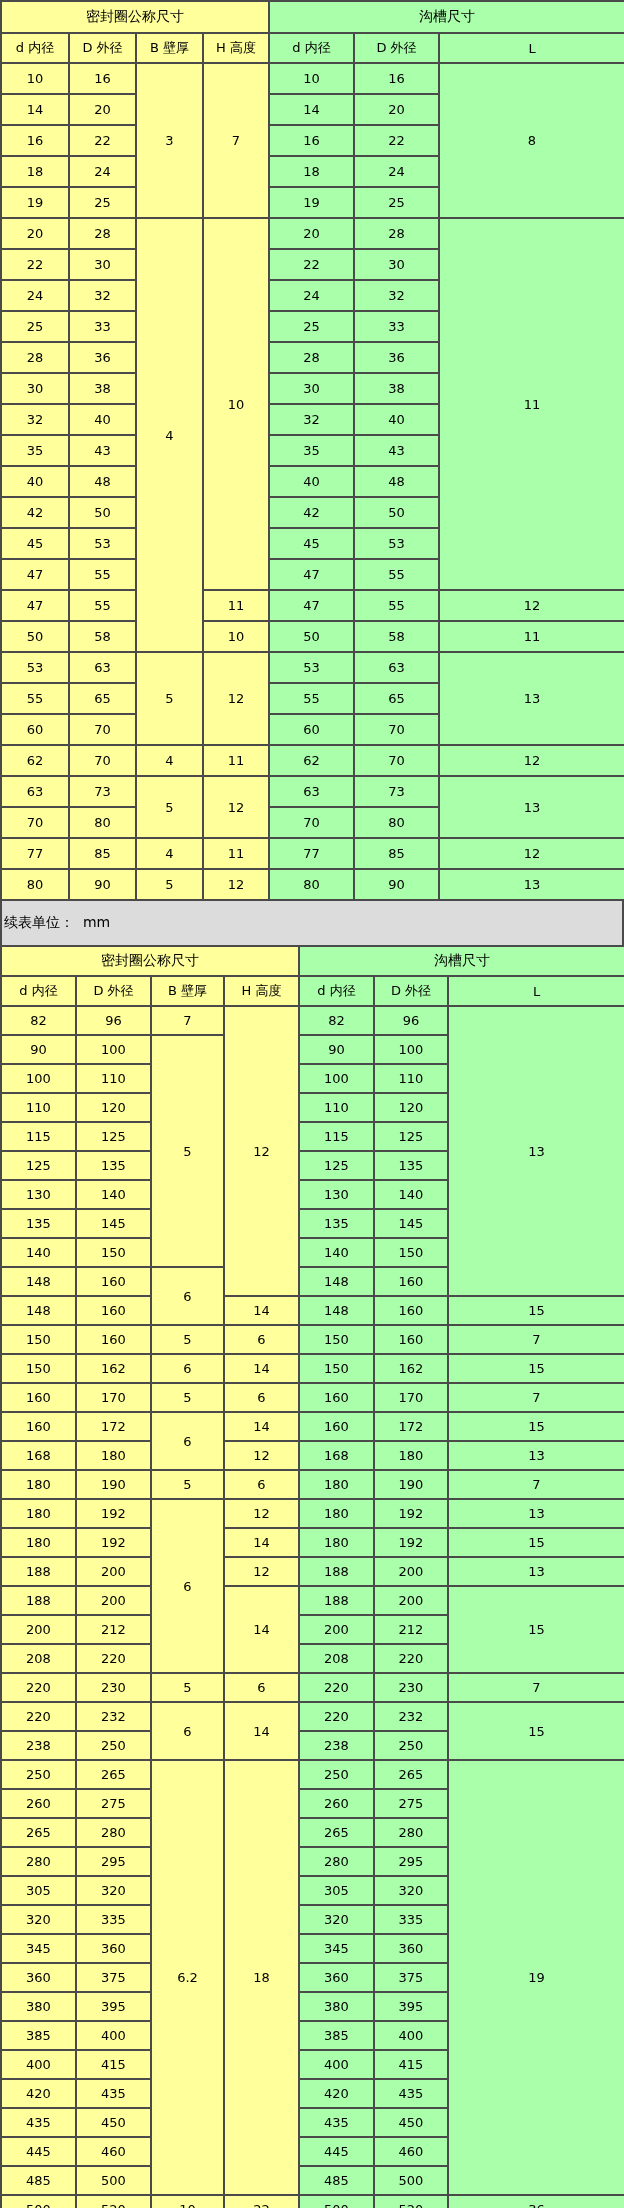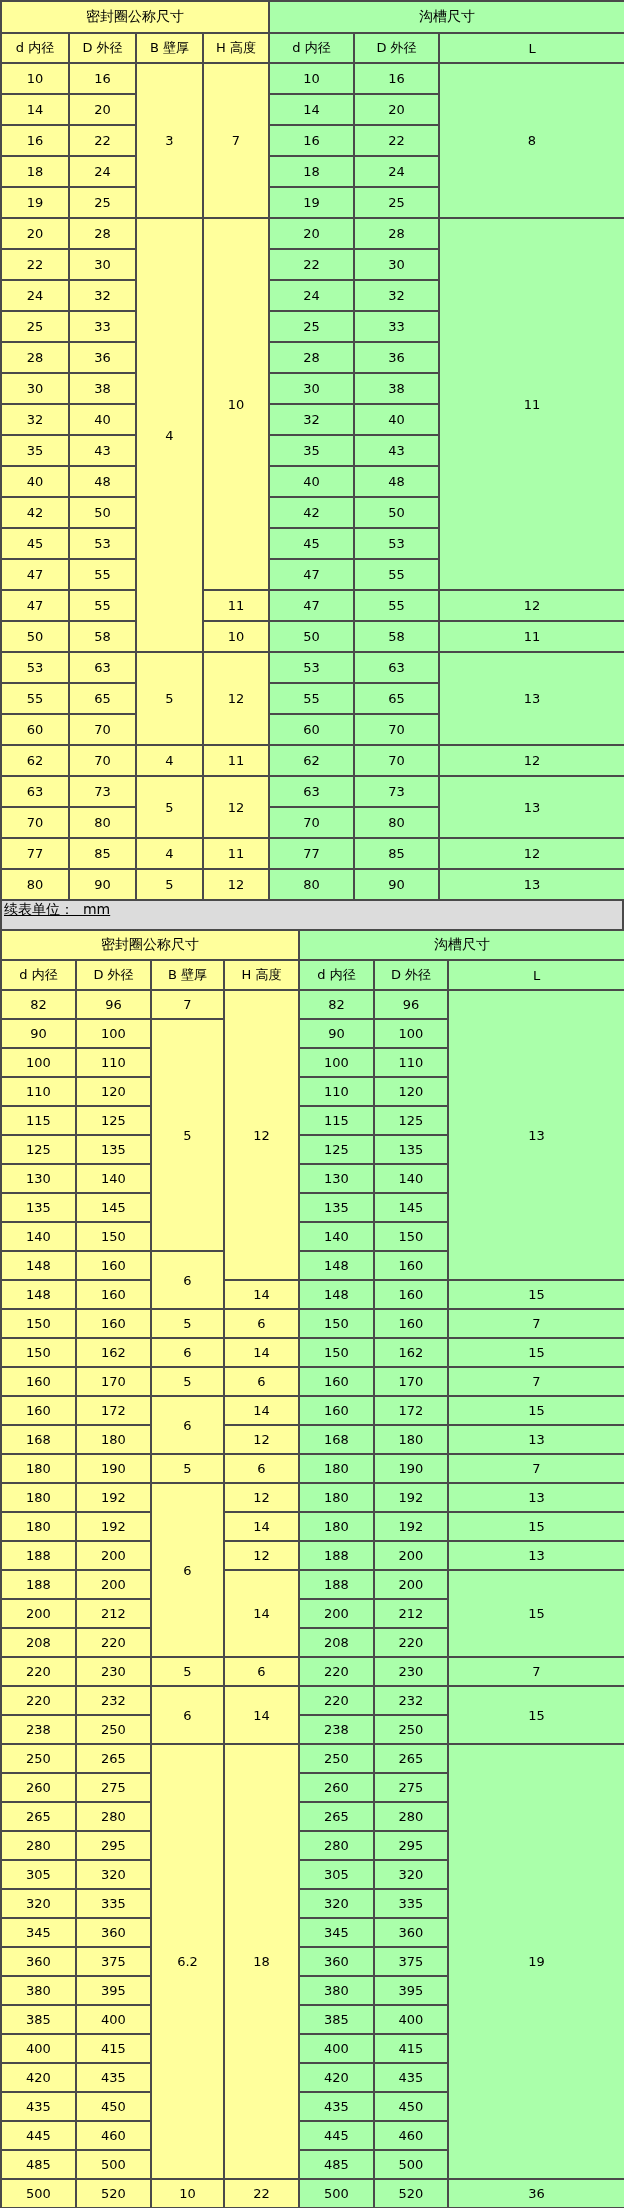--- a/index.html
+++ b/index.html
@@ -34,27 +34,27 @@
   .groove{background:var(--groove-bg);}
   th.gh{font-size:14px;margin-top:8px;}
   #t1 tr.gh-row{height:32px;}
   #t1 tr.ch-row{height:30px;}
   #t1 tbody tr{height:31px;}
   #t2 tr.gh-row{height:30px;}
   #t2 tr.ch-row{height:30px;}
   #t2 tbody tr{height:29px;margin-left:12px;}
   .note{
     box-sizing:border-box;
-    height:28px;
+    height:44px;
     background:var(--note-bg);
     border-left:2px solid var(--border);
     border-right:2px solid var(--border);
     display:flex;
+    align-items:center;
     font-size:14px;
-    text-decoration:underline;
   }
   .note span{white-space:pre;padding-left:2px;}
 </style>
 </head>
 <body>
 
 <div>
   <table id="t1">
       <colgroup>
         <col style="width: 68px;">

